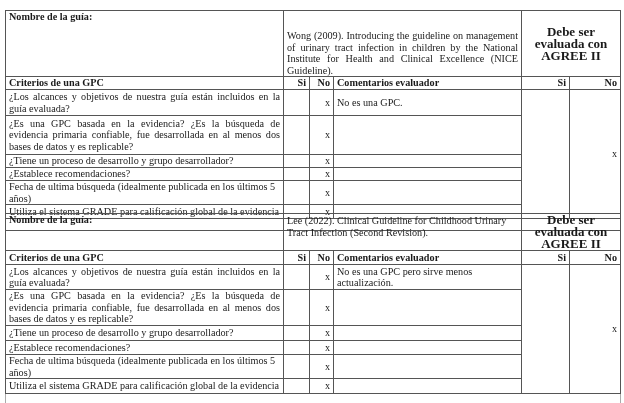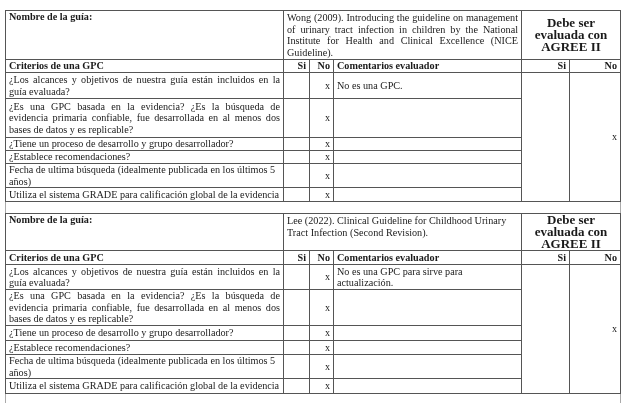--- a/index.html
+++ b/index.html
@@ -27,21 +27,21 @@
       <col class="col-crit">
       <col class="col-si">
       <col class="col-no">
       <col class="col-com">
       <col class="col-asi">
       <col class="col-ano">
     </colgroup>
   <tbody>
       <tr style="height:49px">
     <td class="top b">Nombre de la guía:</td>
-    <td colspan="3" class="top just" style="padding-top:1px">Wong (2009). Introducing the guideline on management of urinary tract infection in children by the National Institute for Health and Clinical Excellence (NICE Guideline).</td>
+    <td colspan="3" class="top just" style="padding-top:19px">Wong (2009). Introducing the guideline on management of urinary tract infection in children by the National Institute for Health and Clinical Excellence (NICE Guideline).</td>
     <td colspan="2" class="agree-head">Debe ser evaluada con AGREE II</td>
   </tr>
   <tr style="height:13px">
     <td class="b">Criterios de una GPC</td>
     <td class="c b">Si</td>
     <td class="c b">No</td>
     <td class="b">Comentarios evaluador</td>
     <td class="c b">Si</td>
     <td class="c b">No</td>
   </tr>
@@ -109,21 +109,21 @@
     <td class="c b">Si</td>
     <td class="c b">No</td>
     <td class="b">Comentarios evaluador</td>
     <td class="c b">Si</td>
     <td class="c b">No</td>
   </tr>
   <tr style="height:25px">
     <td class="just">¿Los alcances y objetivos de nuestra guía están incluidos en la guía evaluada?</td>
     <td class="c"></td>
     <td class="c">x</td>
-    <td>No es una GPC para sirve para actualización.</td>
+    <td>No es una GPC pero sirve menos actualización.</td>
     <td rowspan="6" class="c"></td>
     <td rowspan="6" class="c">x</td>
   </tr>
   <tr style="height:36px">
     <td class="just">¿Es una GPC basada en la evidencia? ¿Es la búsqueda de evidencia primaria confiable, fue desarrollada en al menos dos bases de datos y es replicable?</td>
     <td class="c"></td>
     <td class="c">x</td>
     <td></td>
   </tr>
   <tr style="height:15px">

